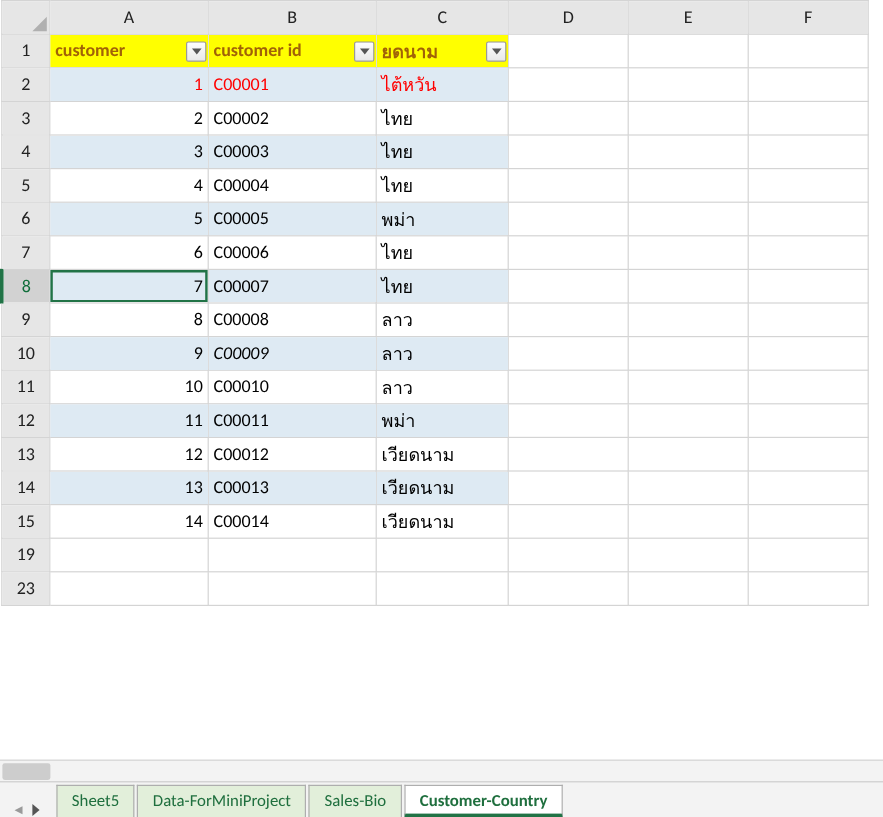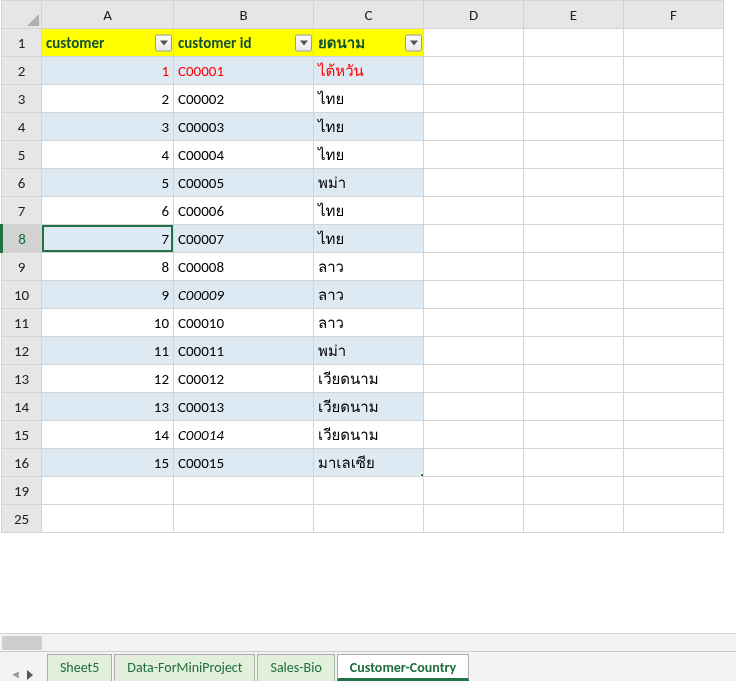--- a/index.html
+++ b/index.html
@@ -50,21 +50,21 @@
     content: "";
     position: absolute;
     right: 2px;
     bottom: 2px;
     width: 0; height: 0;
     border-left: 12px solid transparent;
     border-bottom: 12px solid #b0b0b0;
   }
   .th-yellow {
     background: #ffff00 !important;
-    color: #14532d;
+    color: #a16207;
     font-weight: bold;
     text-align: left;
     padding-right: 22px !important;
   }
   .alt {
     background: #deeaf3;
   }
   .red { color: #ff0000; }
   .num { text-align: right; }
   .txt { text-align: left; }
@@ -300,46 +300,37 @@
         <td class="cell alt num" style="width: 132px;">13</td>
         <td class="cell alt txt" style="width: 140px;">C00013</td>
         <td class="cell alt txt" style="width: 110px;">เวียดนาม</td>
         <td class="cell" style="width: 100px;"></td>
         <td class="cell" style="width: 100px;"></td>
         <td class="cell" style="width: 100px;"></td>
       </tr>
       <tr>
         <th class="row-hdr">15</th>
         <td class="cell num" style="width: 132px;">14</td>
-        <td class="cell txt" style="width: 140px; font-style: italic;">C00014</td>
+        <td class="cell txt" style="width: 140px;">C00014</td>
         <td class="cell txt" style="width: 110px;">เวียดนาม</td>
-        <td class="cell" style="width: 100px;"></td>
-        <td class="cell" style="width: 100px;"></td>
-        <td class="cell" style="width: 100px;"></td>
-      </tr>
-      <tr>
-        <th class="row-hdr">16</th>
-        <td class="cell alt num" style="width: 132px;">15</td>
-        <td class="cell alt txt" style="width: 140px;">C00015</td>
-        <td class="cell alt txt" style="width: 110px;">มาเลเซีย<div class="fill-handle"></div></td>
         <td class="cell" style="width: 100px;"></td>
         <td class="cell" style="width: 100px;"></td>
         <td class="cell" style="width: 100px;"></td>
       </tr>
       <tr>
         <th class="row-hdr">19</th>
         <td class="cell" style="width: 132px;"></td>
         <td class="cell" style="width: 140px;"></td>
         <td class="cell" style="width: 110px;"></td>
         <td class="cell" style="width: 100px;"></td>
         <td class="cell" style="width: 100px;"></td>
         <td class="cell" style="width: 100px;"></td>
       </tr>
       <tr>
-        <th class="row-hdr">25</th>
+        <th class="row-hdr">23</th>
         <td class="cell" style="width: 132px;"></td>
         <td class="cell" style="width: 140px;"></td>
         <td class="cell" style="width: 110px;"></td>
         <td class="cell" style="width: 100px;"></td>
         <td class="cell" style="width: 100px;"></td>
         <td class="cell" style="width: 100px;"></td>
       </tr>
     </tbody>
 </table>
 

